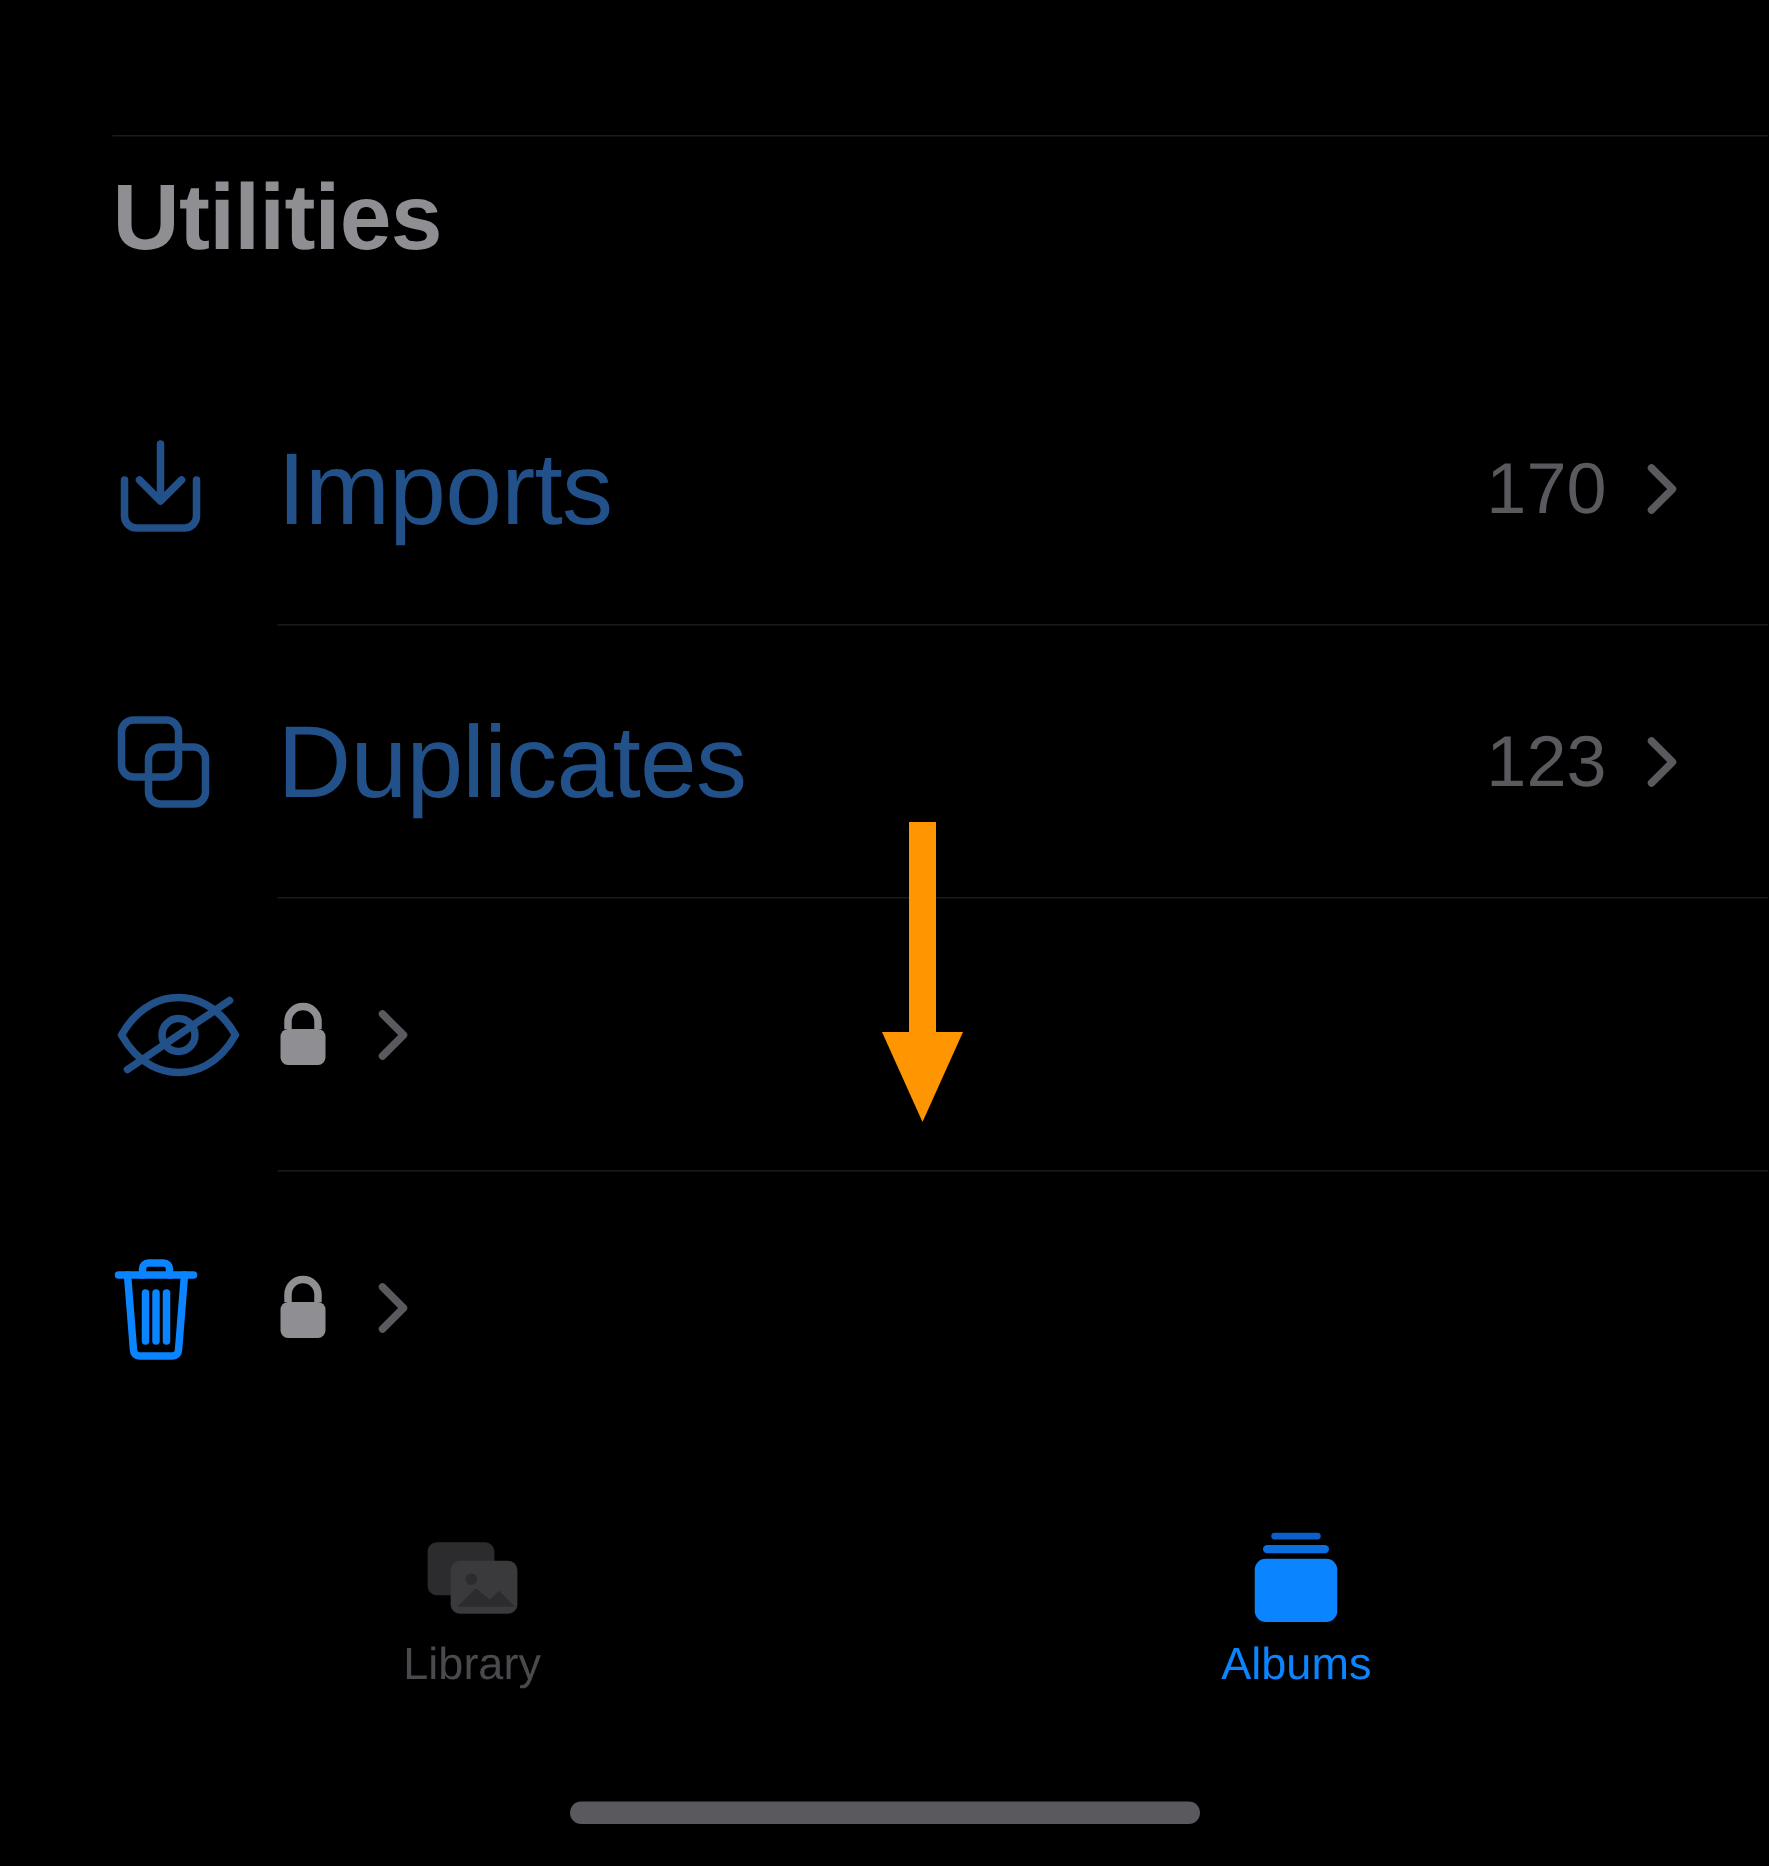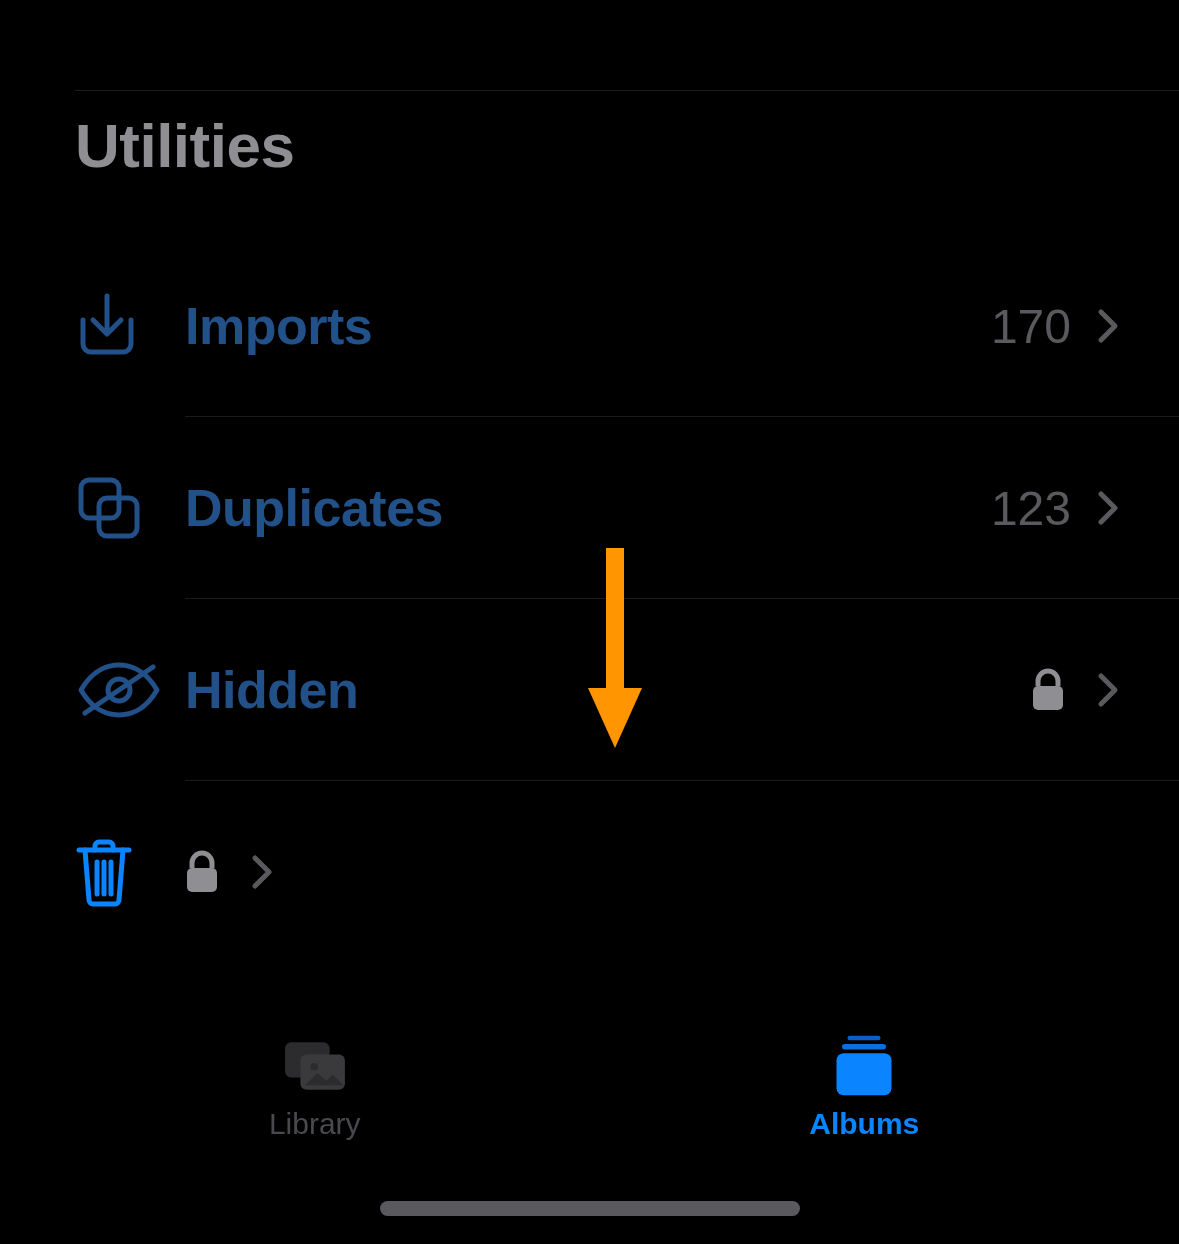--- a/index.html
+++ b/index.html
@@ -59,22 +59,22 @@
     background: #1a1a1c;
   }
   .icon-slot {
     width: 110px;
     display: flex;
     align-items: center;
     justify-content: flex-start;
   }
   .row-label {
     flex: 1;
-    font-size: 52px;
-    font-weight: 700;
+    font-size: 68px;
+    font-weight: 400;
     letter-spacing: -0.5px;
   }
   .row-dim .row-label { color: #225089; }
   .row-dim .icon-slot svg { stroke: #225089; fill: none; }
   .row-bright .row-label { color: #0a84ff; }
   .row-bright .icon-slot svg { stroke: #0a84ff; fill: none; }
   .row-count {
     color: #59595e;
     font-size: 48px;
     font-weight: 400;
@@ -100,21 +100,21 @@
     position: absolute;
     left: 580px;
     top: 548px;
     width: 70px;
     height: 210px;
     pointer-events: none;
   }
 
   .tabbar {
     position: absolute;
-    bottom: 70px;
+    bottom: 84px;
     left: 0;
     right: 0;
     height: 170px;
     display: flex;
     align-items: center;
     justify-content: space-around;
     padding: 0 40px;
   }
   .tab {
     flex: 1;
@@ -128,21 +128,21 @@
     height: 58px;
     display: flex;
     align-items: center;
     justify-content: center;
   }
   .tab-label {
     font-size: 30px;
     color: #4a4a4e;
     font-weight: 500;
   }
-  .tab.active .tab-label { color: #0a84ff; font-weight: bold; }
+  .tab.active .tab-label { color: #0a84ff; }
 
   .home-indicator {
     position: absolute;
     bottom: 28px;
     left: 50%;
     transform: translateX(-50%);
     width: 420px;
     height: 15px;
     background: #5a5a5e;
     border-radius: 10px;
@@ -191,21 +191,20 @@
     </div>
 
     <div class="row row-dim">
       <span class="icon-slot">
         <svg width="88" height="58" viewBox="0 0 88 58" stroke-width="5" stroke-linecap="round" stroke-linejoin="round">
           <path d="M6 29 C18 8 34 4 44 4 C54 4 70 8 82 29 C70 50 54 54 44 54 C34 54 18 50 6 29 Z"></path>
           <circle cx="44" cy="29" r="11"></circle>
           <line x1="10" y1="52" x2="78" y2="6"></line>
         </svg>
       </span>
-      <span class="row-label">Hidden</span>
       <span class="lock">
         <svg width="34" height="44" viewBox="0 0 34 44">
           <path d="M7 18 v-5 a10 10 0 0 1 20 0 v5" fill="none" stroke="#8e8e93" stroke-width="5"></path>
           <rect x="2" y="18" width="30" height="24" rx="5"></rect>
         </svg>
       </span>
       <svg class="chevron" viewBox="0 0 22 36">
           <path d="M4 4 l14 14 l-14 14"></path>
         </svg>
       <div class="row-divider"></div>

